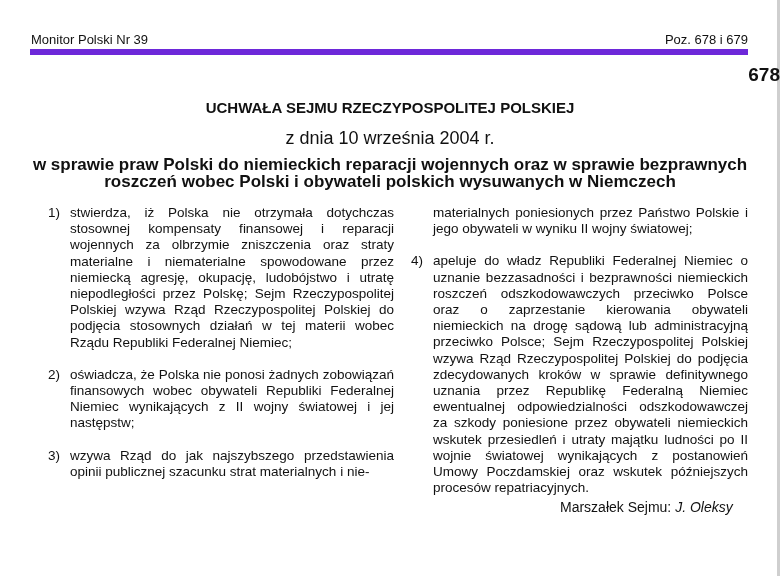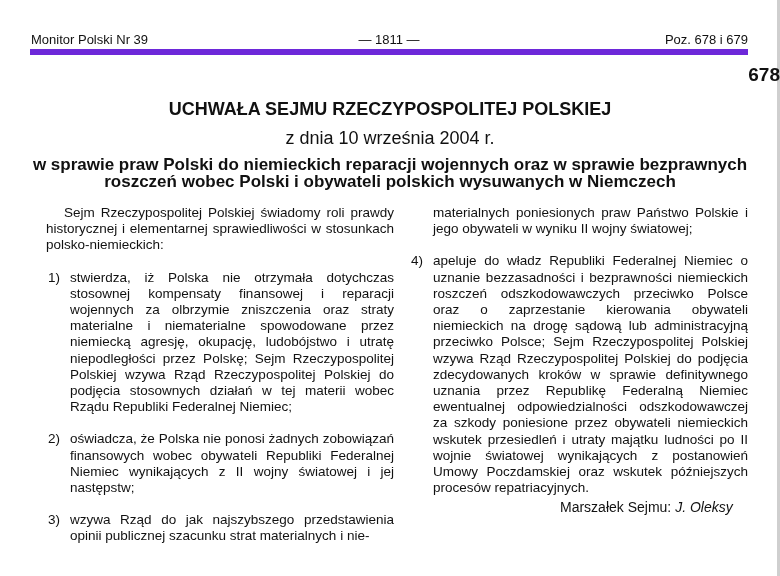--- a/index.html
+++ b/index.html
@@ -43,21 +43,21 @@
       text-align: right;
       font-weight: bold;
       font-size: 19px;
     }
     .act-title {
       position: absolute;
       left: 0; right: 0;
       top: 99px;
       text-align: center;
       font-weight: bold;
-      font-size: 18px;
+      font-size: 15px;
     }
     .act-date {
       position: absolute;
       left: 0; right: 0;
       top: 128px;
       text-align: center;
       font-size: 18px;
     }
     .act-subject {
       position: absolute;
@@ -106,51 +106,49 @@
     }
     .signature .name { font-style: italic; }
   </style>
 </head>
 <body>
 
 <div class="right-edge"></div>
 
 <header class="running-head">
   <span class="left">Monitor Polski Nr 39</span>
-  <span class="center">— 1811 —</span>
   <span class="right">Poz. 678 i 679</span>
 </header>
 
 <div class="pos-number">678</div>
 <div class="act-title">UCHWAŁA SEJMU RZECZYPOSPOLITEJ POLSKIEJ</div>
 <div class="act-date">z dnia 10 września 2004 r.</div>
 <div class="act-subject">w sprawie praw Polski do niemieckich reparacji wojennych oraz w sprawie bezprawnych roszczeń wobec Polski i obywateli polskich wysuwanych w Niemczech</div>
 
 <section class="column col-left">
-  <p class="intro">Sejm Rzeczypospolitej Polskiej świadomy roli prawdy historycznej i elementarnej sprawiedliwości w stosunkach polsko-niemieckich:</p>
 
   <div class="point">
     <span class="num">1)</span>
     <span>stwierdza, iż Polska nie otrzymała dotychczas stosownej kompensaty finansowej i reparacji wojennych za olbrzymie zniszczenia oraz straty materialne i niematerialne spowodowane przez niemiecką agresję, okupację, ludobójstwo i utratę niepodległości przez Polskę; Sejm Rzeczypospolitej Polskiej wzywa Rząd Rzeczypospolitej Polskiej do podjęcia stosownych działań w tej materii wobec Rządu Republiki Federalnej Niemiec;</span>
   </div>
 
   <div class="point">
     <span class="num">2)</span>
     <span>oświadcza, że Polska nie ponosi żadnych zobowiązań finansowych wobec obywateli Republiki Federalnej Niemiec wynikających z II wojny światowej i jej następstw;</span>
   </div>
 
   <div class="point">
     <span class="num">3)</span>
     <span>wzywa Rząd do jak najszybszego przedstawienia opinii publicznej szacunku strat materialnych i nie-</span>
   </div>
 </section>
 
 <section class="column col-right">
   <div class="continuation">
-    <span>materialnych poniesionych praw Państwo Polskie i jego obywateli w wyniku II wojny światowej;</span>
+    <span>materialnych poniesionych przez Państwo Polskie i jego obywateli w wyniku II wojny światowej;</span>
   </div>
 
   <div class="point">
     <span class="num">4)</span>
     <span>apeluje do władz Republiki Federalnej Niemiec o uznanie bezzasadności i bezprawności niemieckich roszczeń odszkodowawczych przeciwko Polsce oraz o zaprzestanie kierowania obywateli niemieckich na drogę sądową lub administracyjną przeciwko Polsce; Sejm Rzeczypospolitej Polskiej wzywa Rząd Rzeczypospolitej Polskiej do podjęcia zdecydowanych kroków w sprawie definitywnego uznania przez Republikę Federalną Niemiec ewentualnej odpowiedzialności odszkodowawczej za szkody poniesione przez obywateli niemieckich wskutek przesiedleń i utraty majątku ludności po II wojnie światowej wynikających z postanowień Umowy Poczdamskiej oraz wskutek późniejszych procesów repatriacyjnych.</span>
   </div>
 </section>
 
 <div class="signature">
   <span>Marszałek Sejmu:</span>

